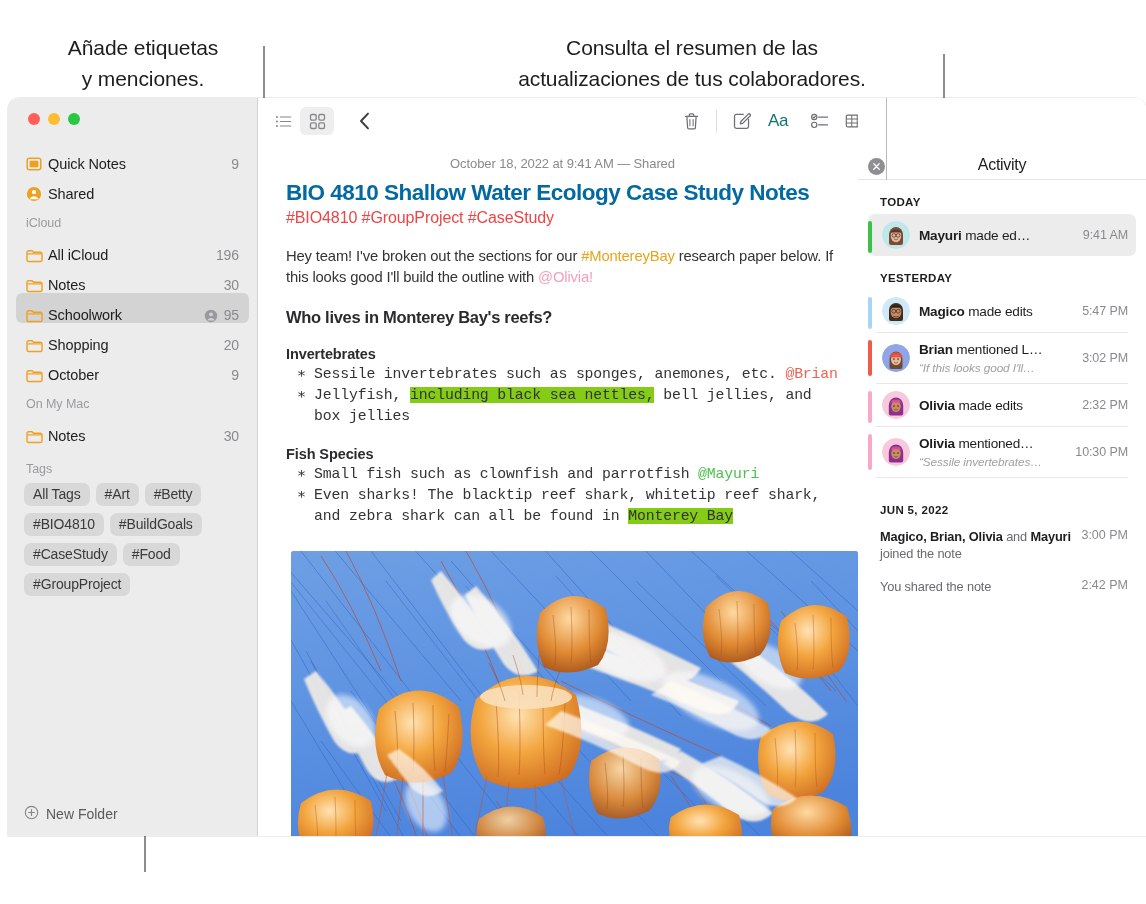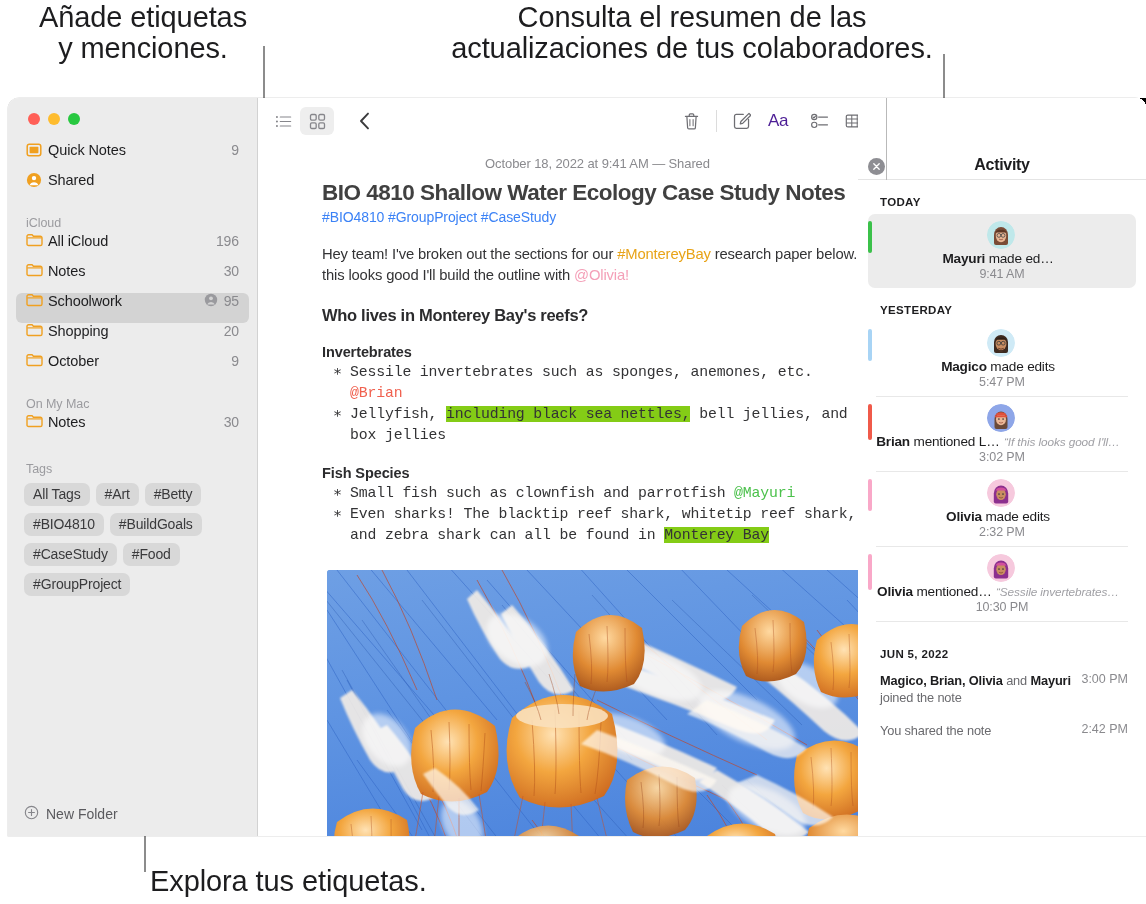--- a/index.html
+++ b/index.html
@@ -9,24 +9,25 @@
     font-family: "Liberation Sans", sans-serif;
     -webkit-font-smoothing: antialiased;
     overflow: hidden;
   }
   .page { position: relative; width: 1146px; height: 904px; }
 
   
   .callout {
     position: absolute;
     color: #1d1d1f;
-    font-size: 29px;
+    font-size: 21px;
     line-height: 31px;
     letter-spacing: -0.1px;
     white-space: pre-line;
+    margin-top: 30px;
   }
   #callout-tags { left: 28px; top: 2px; width: 230px; text-align: center; }
   #callout-activity { left: 437px; top: 2px; width: 510px; text-align: center; }
   #callout-explore { left: 150px; top: 866px; width: 340px; text-align: left; }
 
   .leader { position: absolute; background: #8c8c8c; }
   .leader-v { width: 2px; }
   .leader-h { height: 2px; }
 
   
@@ -52,21 +53,21 @@
     display: flex; gap: 8px;
   }
   .light { width: 12px; height: 12px; border-radius: 50%; }
   .light.red { background: #ff5f57; }
   .light.yellow { background: #febc2e; }
   .light.green { background: #28c840; }
 
   .side-scroll { position: absolute; top: 44px; left: 0; right: 0; bottom: 44px; overflow: hidden; }
 
   .side-row {
-    display: flex; align-items: flex-start;
+    display: flex; align-items: flex-end;
     height: 30px;
     margin: 0 8px;
     padding: 0 10px;
     border-radius: 6px;
     font-size: 14.5px;
     color: #1d1d1f;
     letter-spacing: -0.1px;
   }
   .side-row.selected { background: #d3d3d3; }
   .side-row .ico { width: 22px; flex: 0 0 22px; display: flex; align-items: center; }
@@ -122,37 +123,36 @@
   .tb-btn.active { background: #eeeeee; }
   .tb-sep { width: 1px; height: 22px; background: #dcdcdc; margin: 0 8px; }
   .tb-spacer { flex: 1 1 auto; }
   .chev { font-size: 11px; color: #8e8e93; margin-left: -4px; margin-right: 2px; }
 
   
   .note {
     position: absolute; left: 250px; top: 46px;
     width: 605px; bottom: 0;
     background: #ffffff;
-    border-right: 4px solid #f9a8d4;
+    border-right: 2px solid #f9a8d4;
     overflow: hidden;
-    margin-left: 36px;
   }
   .note-inner { padding: 12px 22px 0 28px; }
   .note-date {
     text-align: center; color: #8a8a8e;
     font-size: 13px; letter-spacing: -0.1px;
     margin-bottom: 8px;
   }
   .note-title {
     font-size: 22.5px; font-weight: bold;
-    color: #404040; letter-spacing: -0.5px;
+    color: #0369a1; letter-spacing: -0.5px;
     line-height: 1.2;
   }
   .note-tags {
-    color: #3b82f6; font-size: 14px;
+    color: #ef4444; font-size: 16px;
     margin-top: 3px; letter-spacing: -0.1px;
   }
   .note-para {
     margin-top: 19px;
     font-size: 14.8px; line-height: 21px;
     color: #333335; letter-spacing: -0.15px;
   }
   .tag-inline { color: #e8a317; }
   .mention-olivia { color: #f4a0b8; }
   .mention-brian { color: #f0614f; }
@@ -202,40 +202,39 @@
   .act-close {
     position: absolute; left: 10px; top: 60px;
     width: 17px; height: 17px; border-radius: 50%;
     background: #8e8e93; color: #fff;
     display: flex; align-items: center; justify-content: center;
     font-size: 10px; line-height: 1;
   }
   .act-title {
     position: absolute; left: 0; right: 0; top: 58px;
     text-align: center;
-    font-size: 16px; font-weight: bold; color: #1d1d1f;
+    font-size: 16px; font-weight: normal; color: #1d1d1f;
     letter-spacing: -0.3px;
   }
   .act-left-border {
     position: absolute; left: 28px; top: 0; width: 1px; height: 82px;
     background: #b9b9b9;
   }
   .act-body { padding: 0; }
   .act-day {
     font-size: 11.5px; font-weight: bold; color: #1d1d1f;
     letter-spacing: 0.35px;
     padding: 16px 0 6px 22px;
   }
   .act-item {
     display: flex; align-items: center;
     margin: 0 10px;
     padding: 7px 8px 7px 0;
     border-radius: 7px;
     position: relative;
-    flex-direction: column;
   }
   .act-item.highlighted { background: #ececec; }
   .act-bar {
     position: absolute; left: 0; top: 7px;
     width: 3.5px; height: 32px; border-radius: 2px;
   }
   .act-avatar {
     width: 28px; height: 28px; border-radius: 50%;
     margin-left: 14px; margin-right: 9px;
     flex: 0 0 28px;
@@ -462,21 +461,21 @@
           </svg>
       </div>
       <div class="tb-sep"></div>
       <div class="tb-btn">
         <svg width="18" height="18" viewBox="0 0 19 19">
             <path d="M16.4 7.9v7.5a1.9 1.9 0 0 1-1.9 1.9H3.5a1.9 1.9 0 0 1-1.9-1.9V4.4a1.9 1.9 0 0 1 1.9-1.9h7.4" fill="none" stroke="#6e6e73" stroke-width="1.35" stroke-linecap="round"></path>
             <path d="M16.9 1.5 8.3 10.1l-.6 2.5 2.5-.6 8.6-8.6z" fill="none" stroke="#6e6e73" stroke-width="1.35" stroke-linejoin="round"></path>
           </svg>
       </div>
       <div class="tb-btn" style="width:38px">
-        <span style="font-size:17px;color:#4c1d95;letter-spacing:-0.5px;text-align:center;">Aa</span>
+        <span style="font-size:17px;color:#0f766e;letter-spacing:-0.5px;text-align:center;">Aa</span>
       </div>
       <div class="tb-btn" style="margin-left:6px">
         <svg width="18" height="16" viewBox="0 0 19 17">
             <circle cx="3.4" cy="4.3" r="2.8" fill="none" stroke="#6e6e73" stroke-width="1.25"></circle>
             <path d="M2.2 4.3l.9 1 1.6-1.9" fill="none" stroke="#6e6e73" stroke-width="1.25" stroke-linecap="round" stroke-linejoin="round"></path>
             <circle cx="3.4" cy="12.6" r="2.8" fill="none" stroke="#6e6e73" stroke-width="1.25"></circle>
             <path d="M8 4.3h9.5M8 12.6h9.5" stroke="#6e6e73" stroke-width="1.25" stroke-linecap="round"></path>
           </svg>
       </div>
       <div class="tb-btn">

